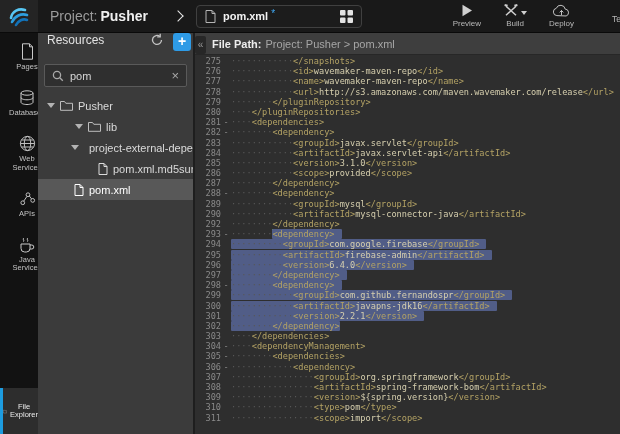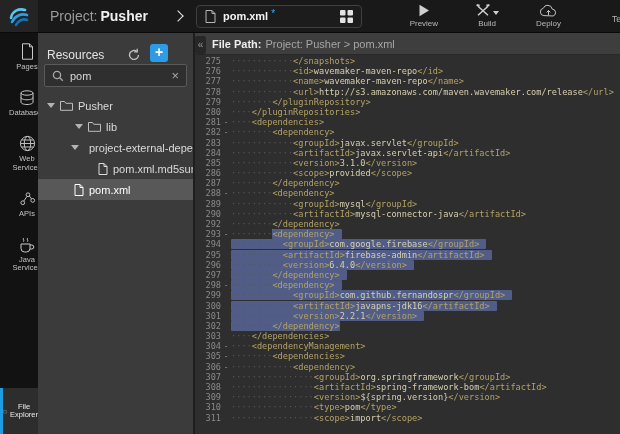--- a/index.html
+++ b/index.html
@@ -13,42 +13,42 @@
   .logo-box{width:38px;height:100%;background:#242424;display:flex;align-items:center;justify-content:center;flex:0 0 auto;}
   .project{margin-left:12px;font-size:14px;color:#9b9b9b;white-space:nowrap;}
   .project .pname{color:#f0f0f0;font-weight:bold;margin-left:3px;}
   .chev{margin-left:26px;width:7px;height:7px;border-top:1.6px solid #e8e8e8;border-right:1.6px solid #e8e8e8;
         transform:rotate(45deg);flex:0 0 auto;}
   .tab{margin-left:14px;display:flex;align-items:center;width:148px;height:21px;border:1px solid #404040;
        background:#1c1c1c;border-radius:4px;padding:0 8px;gap:7px;flex:0 0 auto;}
   .tab .name{font-size:11px;font-weight:bold;color:#f2f2f2;}
   .tab .mod{color:#3fa9f5;font-size:10px;margin-left:-4px;position:relative;top:-3px;}
   .tab .grid{margin-left:auto;}
-  .actions{margin-left:auto;display:flex;gap:37px;margin-right:59px;}
+  .actions{margin-left:auto;display:flex;gap:22px;margin-right:46px;}
   .action{display:flex;flex-direction:column;align-items:center;gap:2px;cursor:pointer;}
   .action .lbl{font-size:8px;color:#b9b9b9;white-space:nowrap;}
   .action .icon-row{display:flex;align-items:flex-end;gap:2px;height:13px;}
   .dd-caret{width:0;height:0;border-left:3.5px solid transparent;border-right:3.5px solid transparent;
             border-top:4px solid #cfcfcf;margin-bottom:2px;}
   .clipped-action{position:absolute;right:0;top:14px;width:8px;overflow:hidden;font-size:8.5px;color:#b9b9b9;}
 
   
   .rail{position:absolute;top:33px;bottom:0;left:0;width:38px;background:#121212;}
   .rail-items{display:flex;flex-direction:column;align-items:center;padding-top:10px;gap:18px;padding-left:16px;}
   .rail-item{display:flex;flex-direction:column;align-items:center;gap:3px;width:38px;text-align:center;
              font-size:7.5px;color:#c2c2c2;line-height:8.5px;cursor:pointer;}
   .rail-bottom{position:absolute;bottom:0;left:0;right:0;height:46px;background:#2d2d2d;
                border-left:3px solid #1d9ce0;box-sizing:border-box;display:flex;flex-direction:row;
                align-items:center;justify-content:center;gap:3px;font-size:7.5px;color:#ececec;
                line-height:8.5px;text-align:center;cursor:pointer;}
 
   
   .panel{position:absolute;top:33px;left:38px;width:157px;bottom:0;background:#3b3b3b;
          border-right:2px solid #1e1e1e;box-sizing:border-box;}
-  .panel-header{height:29px;display:flex;align-items:flex-end;padding:0 25px 0 9px;gap:9px;}
+  .panel-header{height:29px;display:flex;align-items:flex-start;padding:0 2px 0 9px;gap:9px;}
   .panel-title{font-size:12px;color:#e2e2e2;flex:1;}
   .plus-btn{width:18px;height:18px;background:#2e9be6;border-radius:3px;color:#fff;font-size:14px;
             line-height:17px;text-align:center;font-weight:bold;cursor:pointer;}
   .collapse{position:absolute;top:3px;right:-13px;width:11px;height:18px;background:#272727;color:#9a9a9a;
             font-size:10px;text-align:center;line-height:17px;border-radius:2px;z-index:5;cursor:pointer;}
   .searchbox{margin:2px 6px 0 6px;height:21px;background:#2f2f2f;border:1px solid #5a5a5a;border-radius:2px;
              display:flex;align-items:center;padding:0 7px;gap:6px;}
   .searchbox input{flex:1;min-width:0;background:transparent;border:none;color:#d6d6d6;font-size:11px;
                    outline:none;font-family:"Liberation Sans",sans-serif;padding:0;}
   .sb-clear{color:#a9a9a9;font-size:13px;cursor:pointer;line-height:1;}

